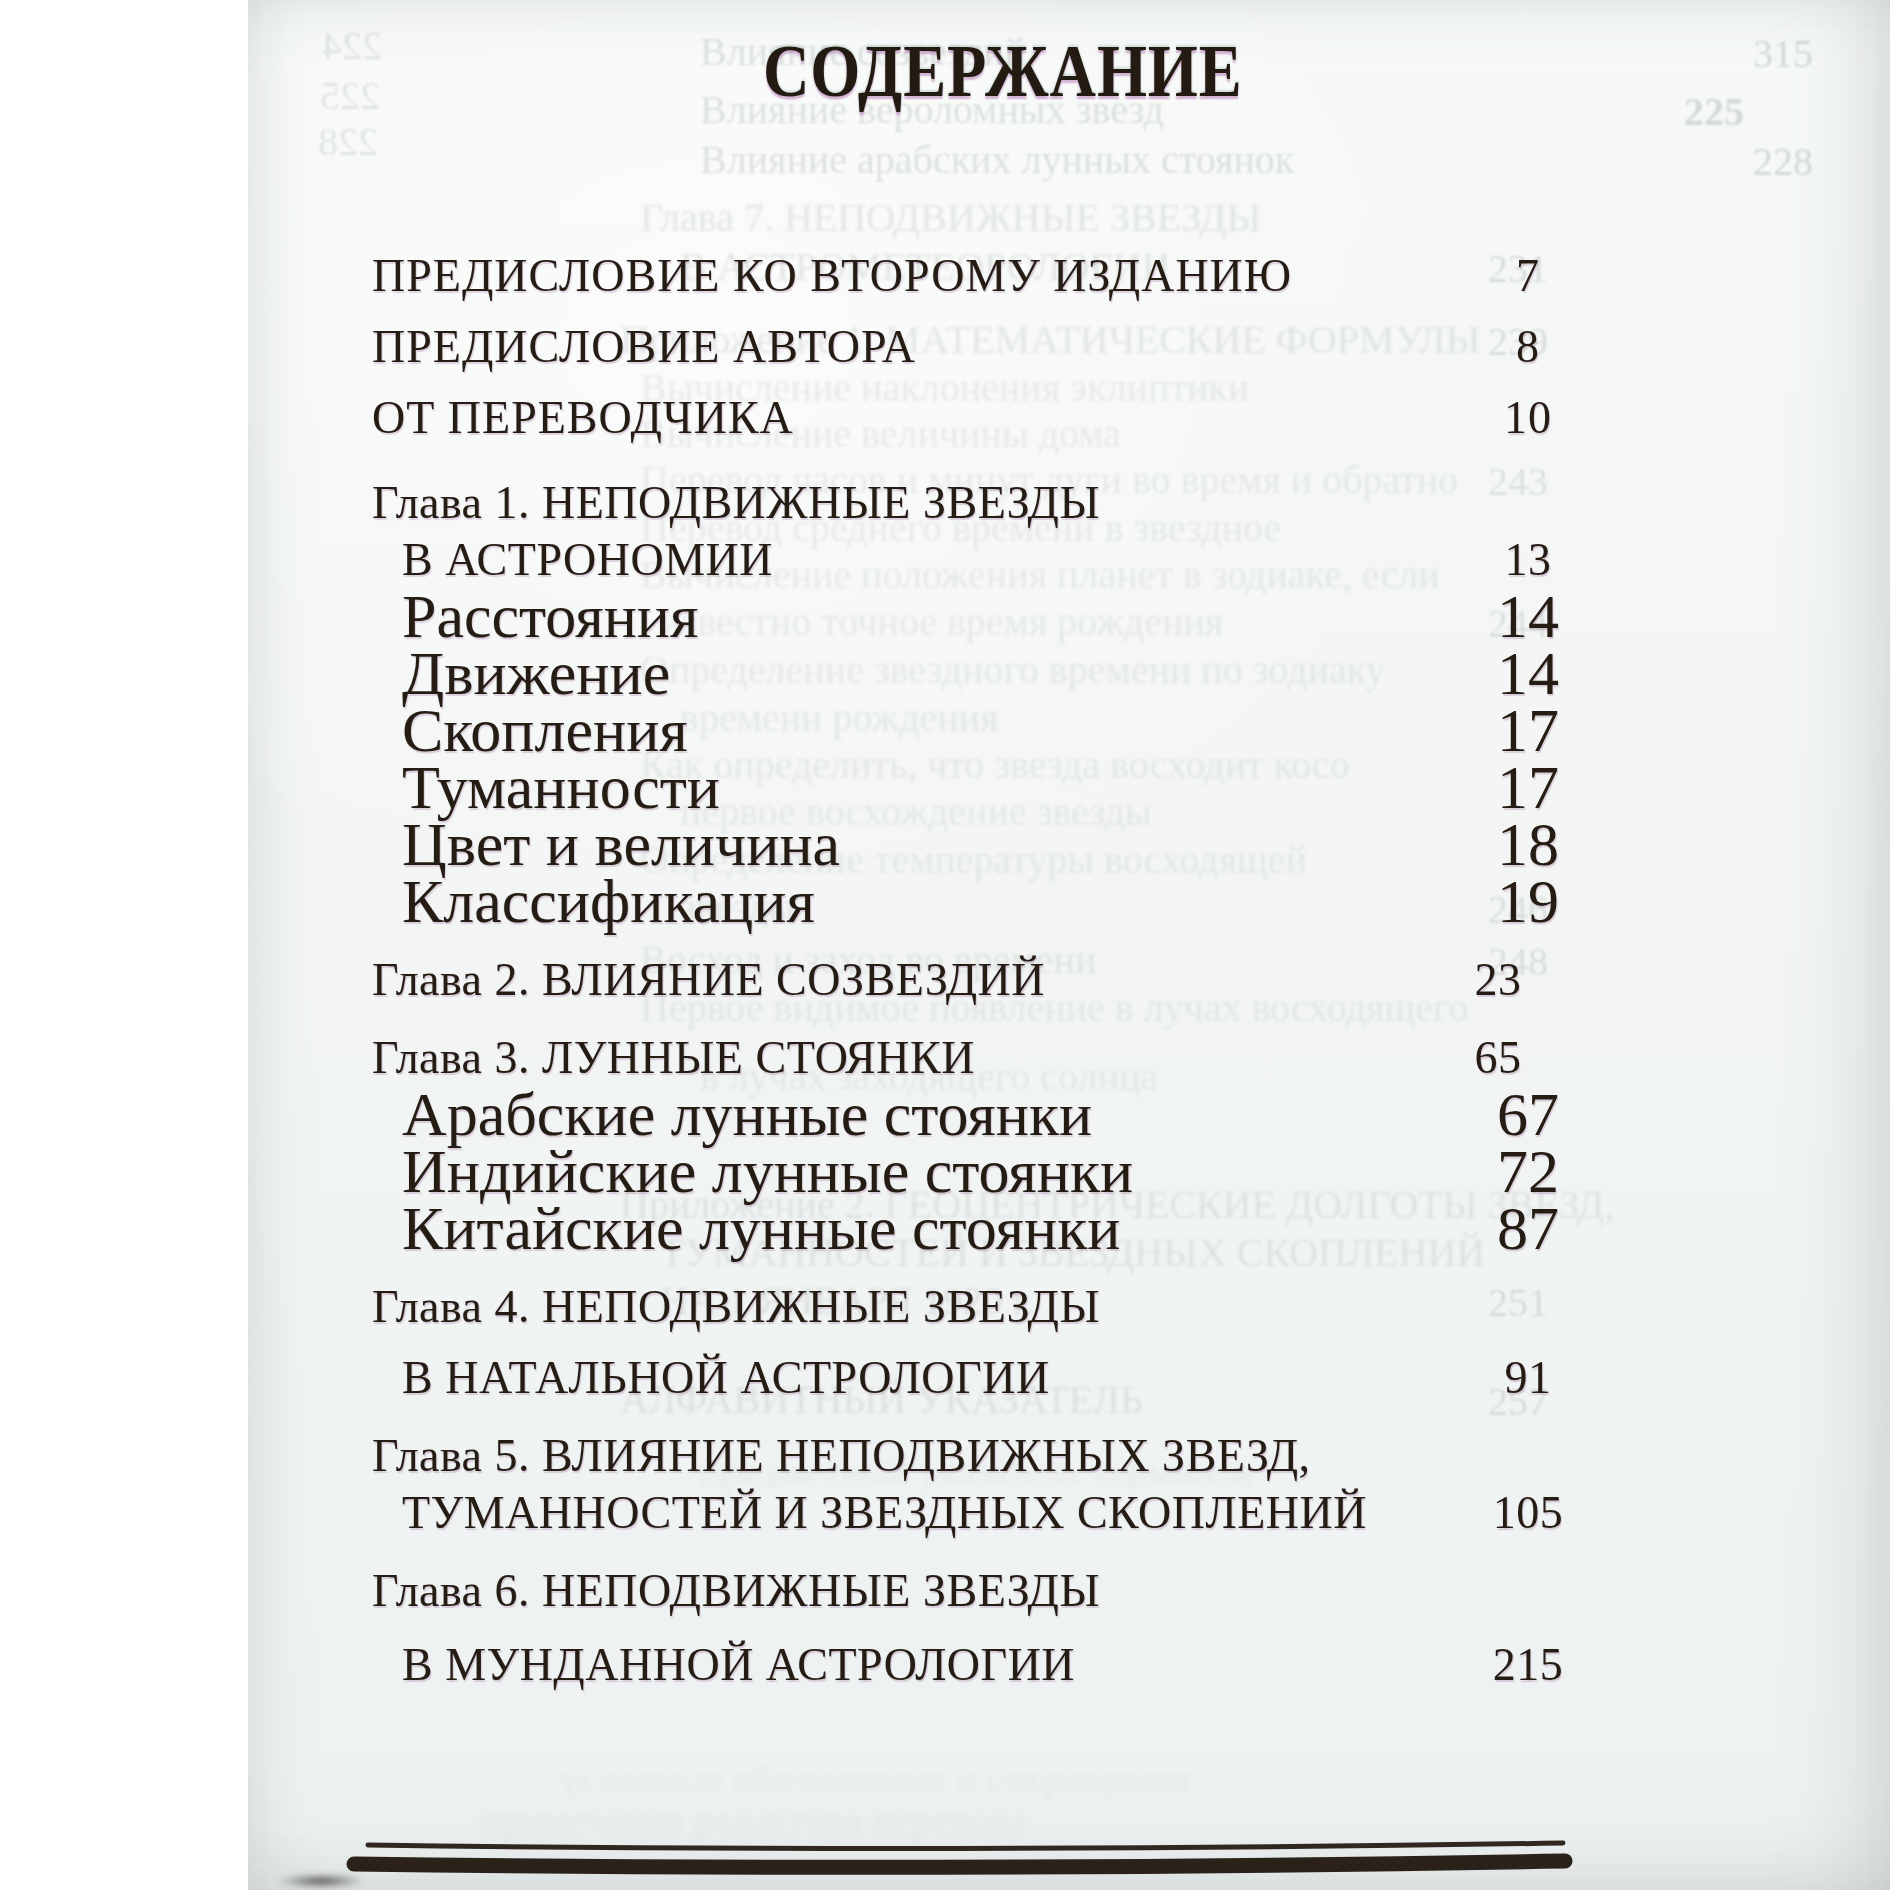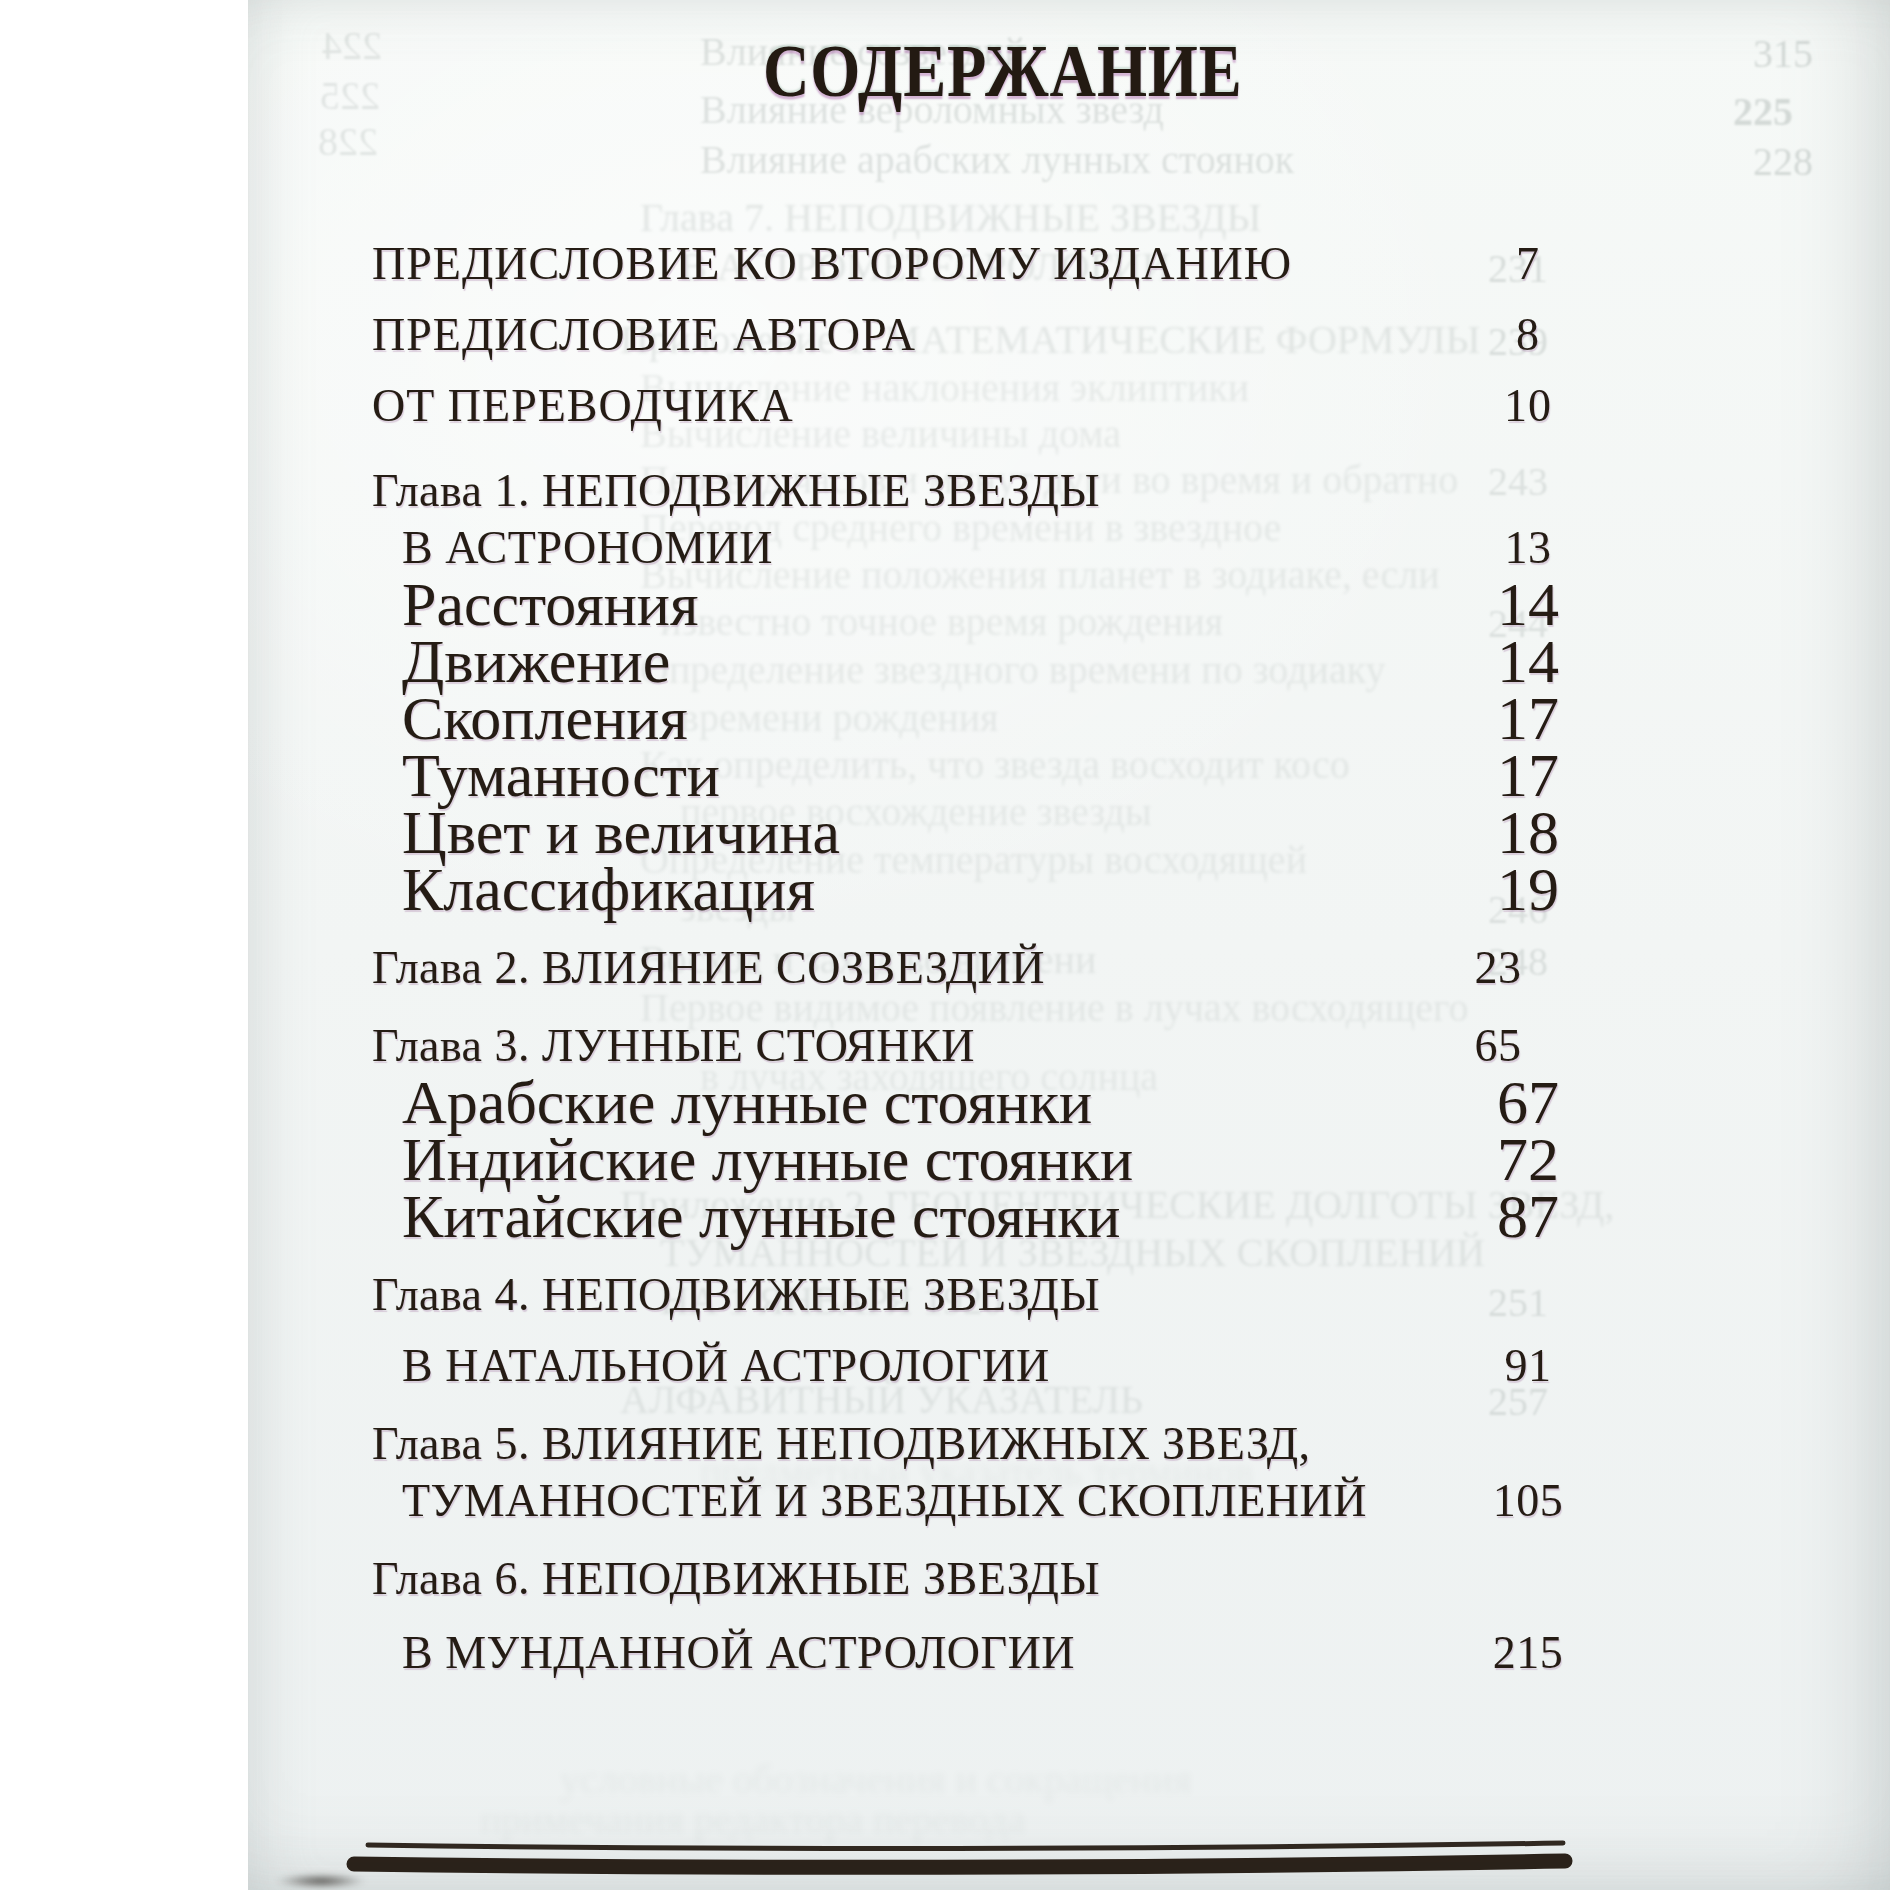--- a/index.html
+++ b/index.html
@@ -40,21 +40,21 @@
     position:absolute;z-index:2;
     left:515px;top:34px;margin:0;
     font-size:74px;font-weight:700;line-height:1;
     letter-spacing:1px;
     color:#231a12;
     transform:scaleX(.87);transform-origin:left top;
     text-shadow:0 3px 2px rgba(150,60,150,.38), 0 -2px 2px rgba(80,140,110,.22);
   }
   .toc{
     position:absolute;z-index:2;
-    left:124px;top:228px;width:1221px;
+    left:124px;top:240px;width:1221px;
   }
   .r{position:relative;color:#251c14;}
   .r .t{
     display:inline-block;
     text-shadow:1px 1.5px 1px rgba(140,80,140,.25), -0.5px -0.5px .5px rgba(90,140,110,.14);
   }
   .r .n{
     position:absolute;right:0;top:0;width:130px;text-align:center;
     text-shadow:1px 1.5px 1px rgba(140,80,140,.25);
   }
@@ -79,21 +79,21 @@
 </head>
 <body>
 
 <div class="photo">
   <div class="page">
 
     <div class="ghost-layer" id="ghost-layer">
         <div class="g" style="left: 452px; top: 30px; opacity: 0.2; filter: blur(1.2px);"><span>Влияние созвездий</span></div>
         <div class="gnum gn-far" style="left: 1470px; top: 30px; opacity: 0.25; filter: blur(0.9px);">315</div>
         <div class="g" style="left: 452px; top: 88px; opacity: 0.2; filter: blur(1.2px);"><span>Влияние вероломных звезд</span></div>
-        <div class="gnum gn-far" style="left: 1450px; top: 88px; opacity: 0.25; filter: blur(0.9px); font-weight: bold;">225</div>
+        <div class="gnum gn-far" style="left: 1401px; top: 88px; opacity: 0.25; filter: blur(0.9px); font-weight: bold;">225</div>
         <div class="g" style="left: 452px; top: 138px; opacity: 0.2; filter: blur(1.2px);"><span>Влияние арабских лунных стоянок</span></div>
         <div class="gnum gn-far" style="left: 1470px; top: 138px; opacity: 0.25; filter: blur(0.9px);">228</div>
         <div class="g" style="left: 392px; top: 196px; opacity: 0.17; filter: blur(1.4px);"><span>Глава 7. НЕПОДВИЖНЫЕ ЗВЕЗДЫ</span></div>
         <div class="g" style="left: 432px; top: 245px; opacity: 0.17; filter: blur(1.4px);"><span>В АСТРОМЕТЕОРОЛОГИИ</span></div>
         <div class="gnum gn-mid" style="left: 1205px; top: 245px; opacity: 0.22; filter: blur(1.1px);">231</div>
         <div class="g" style="left: 372px; top: 318px; opacity: 0.16; filter: blur(1.4px);"><span>Приложение 1. МАТЕМАТИЧЕСКИЕ ФОРМУЛЫ</span></div>
         <div class="gnum gn-mid" style="left: 1205px; top: 318px; opacity: 0.21; filter: blur(1.1px);">239</div>
         <div class="g" style="left: 392px; top: 366px; opacity: 0.13; filter: blur(1.6px);"><span>Вычисление наклонения эклиптики</span></div>
         <div class="g" style="left: 392px; top: 412px; opacity: 0.13; filter: blur(1.6px);"><span>Вычисление величины дома</span></div>
         <div class="g" style="left: 392px; top: 458px; opacity: 0.13; filter: blur(1.6px);"><span>Перевод часов и минут дуги во время и обратно</span></div>

